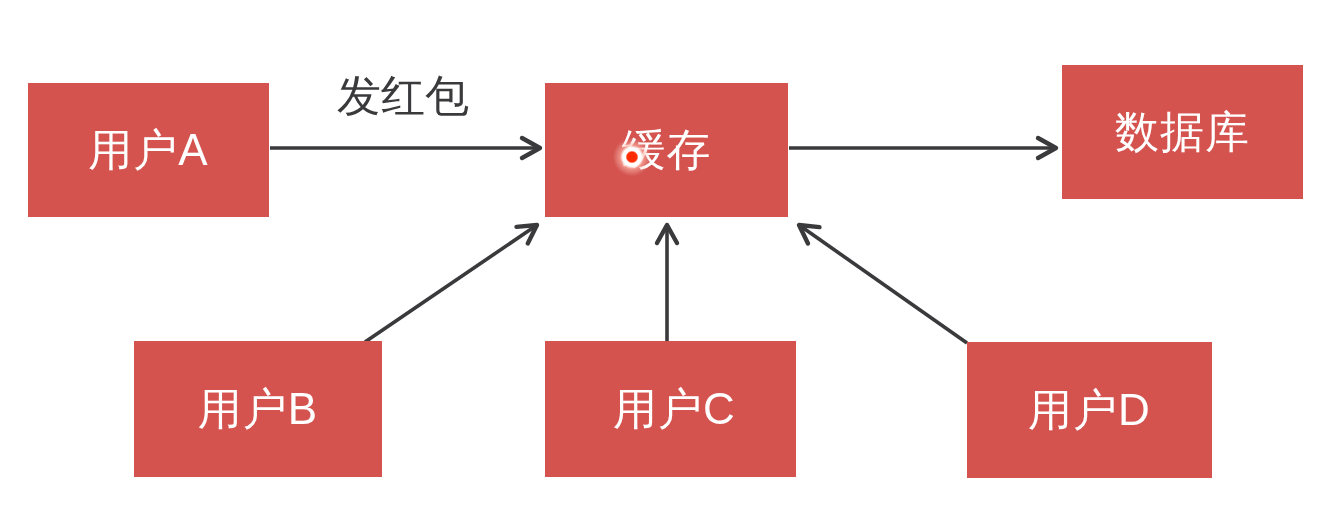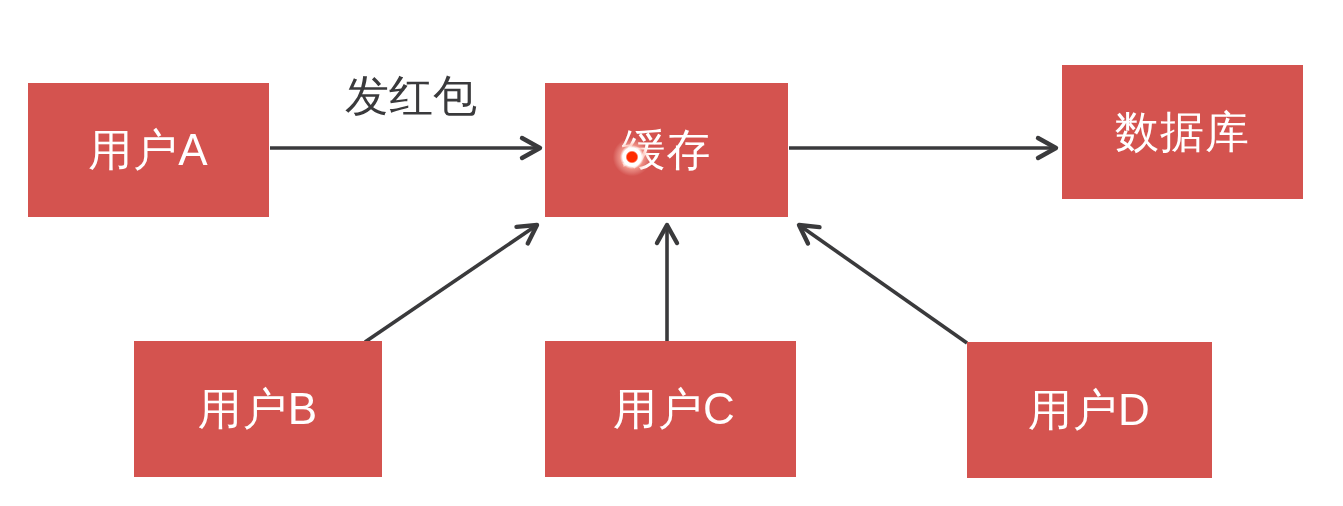--- a/index.html
+++ b/index.html
@@ -33,21 +33,20 @@
   .node-database{left:1062px;top:65px;width:241px;height:134px;}
   .node-user-b{left:134px;top:341px;width:248px;height:136px;}
   .node-user-c{left:545px;top:341px;width:243px;height:136px;padding-left:8px;}
   .node-user-d{left:967px;top:342px;width:245px;height:136px;}
   .edge-label{
     position:absolute;
     transform:translate(-50%,-50%);
     font-size:44px;
     color:var(--ink);
     white-space:nowrap;
-    margin-left:8px;
   }
   .edge-label-send{left:403px;top:96px;}
   .edge-label-archive{left:921px;top:96px;}
   .click-indicator{
     position:absolute;
     left:612px;top:137px;
     width:40px;height:40px;
     border-radius:50%;
     background:radial-gradient(circle closest-side,
       #ff2b00 0 24%,

